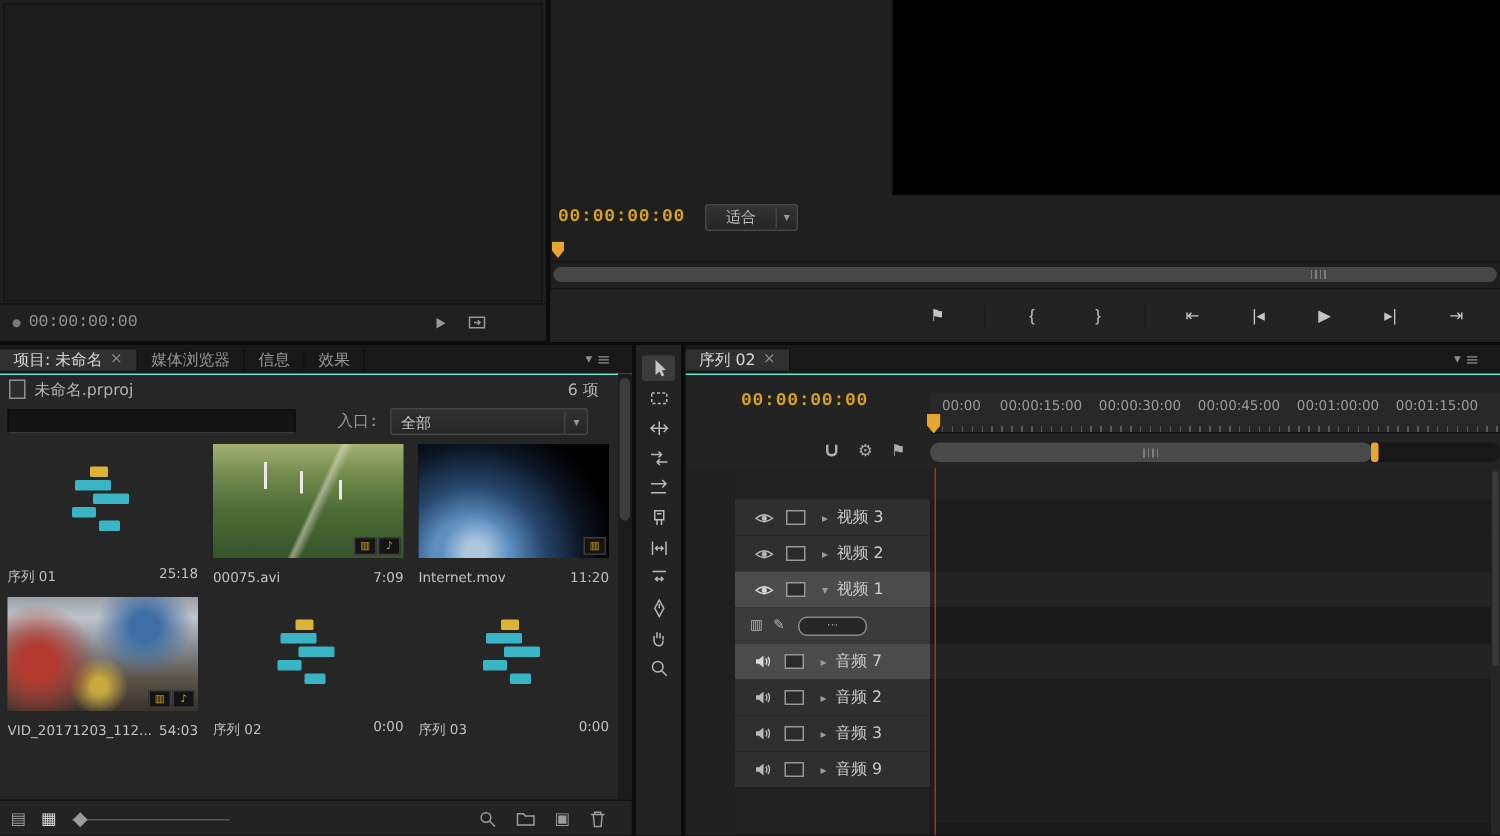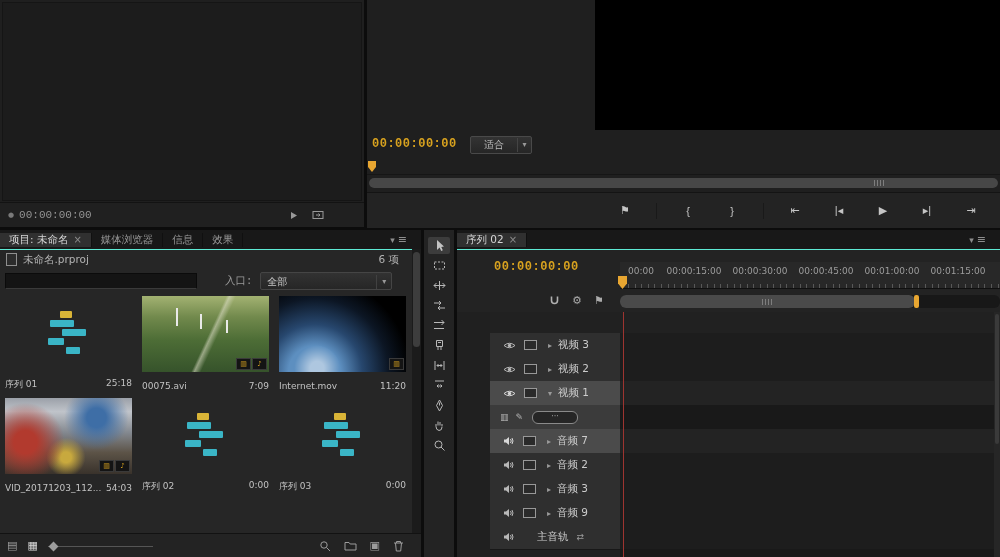--- a/index.html
+++ b/index.html
@@ -562,29 +562,19 @@
       <span class="spk">
           <svg width="12" height="10" viewBox="0 0 12 10">
             <path d="M1 3.5 H3 L6 1 V9 L3 6.5 H1 Z" fill="#b8b8b8"></path>
             <path d="M7.5 3 Q9 5 7.5 7 M9 2 Q11 5 9 8" stroke="#b8b8b8" fill="none"></path>
           </svg>
         </span>
       <span class="tbox"></span>
       <span class="tarrow">▸</span>
       <span class="tname">音频 9</span>
     </div>
-    <div class="thdr" style="top:213px">
-      <span class="spk">
-          <svg width="12" height="10" viewBox="0 0 12 10">
-            <path d="M1 3.5 H3 L6 1 V9 L3 6.5 H1 Z" fill="#b8b8b8"></path>
-            <path d="M7.5 3 Q9 5 7.5 7 M9 2 Q11 5 9 8" stroke="#b8b8b8" fill="none"></path>
-          </svg>
-        </span>
-      <span class="tname" style="margin-left:22px">主音轨</span>
-      <span class="mswap">⇄</span>
-    </div>
 
     <span class="tl-playline"></span>
     <div class="tl-vscroll">
         <span class="vthumb"></span>
       </div>
   </div>
 </section>
 
 </body></html>

